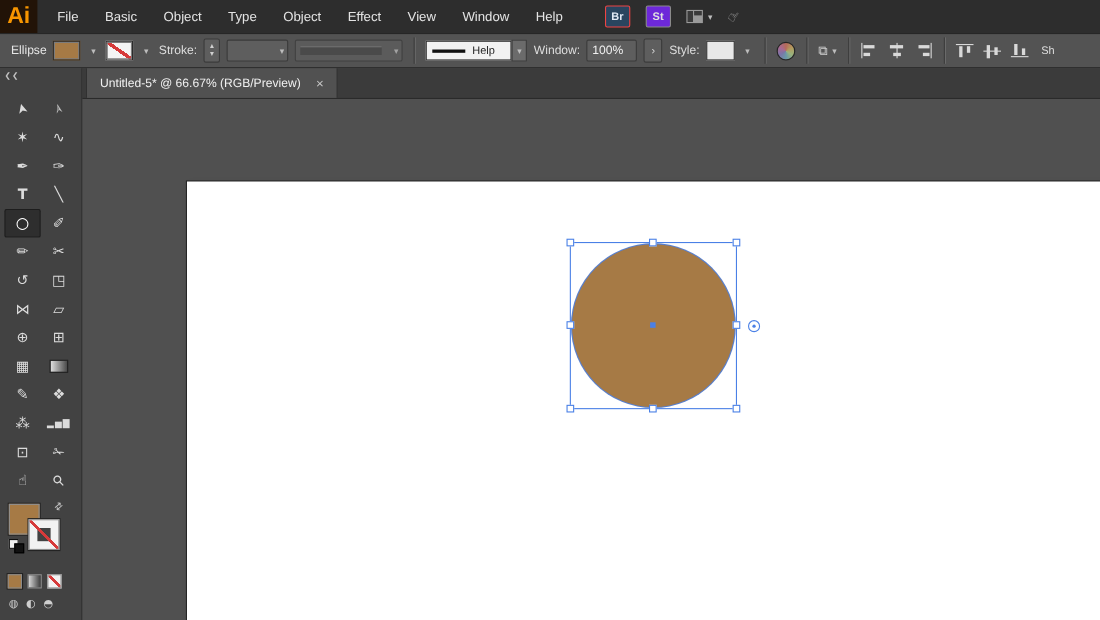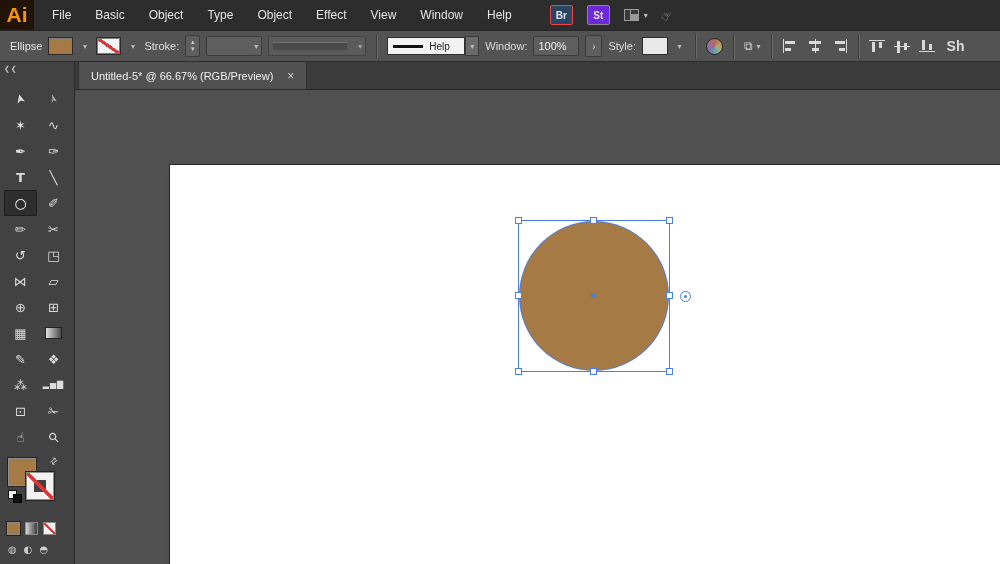--- a/index.html
+++ b/index.html
@@ -103,21 +103,21 @@
   .al.hr .b1{right:3px;top:2px;width:10px;height:3px}
   .al.hr .b2{right:3px;bottom:2px;width:6px;height:3px}
   .al.vt::before,.al.vc::before,.al.vb::before{content:"";position:absolute;left:0;right:0;height:1px;background:#d9d9d9}
   .al.vt::before{top:1px}.al.vc::before{top:7px}.al.vb::before{bottom:1px}
   .al.vt .b1{top:3px;left:3px;width:3px;height:10px}
   .al.vt .b2{top:3px;right:3px;width:3px;height:6px}
   .al.vc .b1{top:2px;left:3px;width:3px;height:12px}
   .al.vc .b2{top:4px;right:3px;width:3px;height:7px}
   .al.vb .b1{bottom:3px;left:3px;width:3px;height:10px}
   .al.vb .b2{bottom:3px;right:3px;width:3px;height:6px}
-  #shape-clip{font-size:14px;font-weight:bold;color:#dedede;margin-left:6px}
+  #shape-clip{font-size:10px;font-weight:normal;color:#dedede;margin-left:6px}
 
   
   #dock{
     position:absolute;left:0;top:62px;width:75px;height:502px;
     background:#424242;border-right:1px solid rgba(0,0,0,.35);box-sizing:border-box;
   }
   #dock-header{
     height:24px;display:flex;align-items:flex-start;padding:3px 0 0 4px;box-sizing:border-box;
   }
   #collapse{font-size:7px;color:#c2c2c2;letter-spacing:1px;font-family:"DejaVu Sans",sans-serif}

